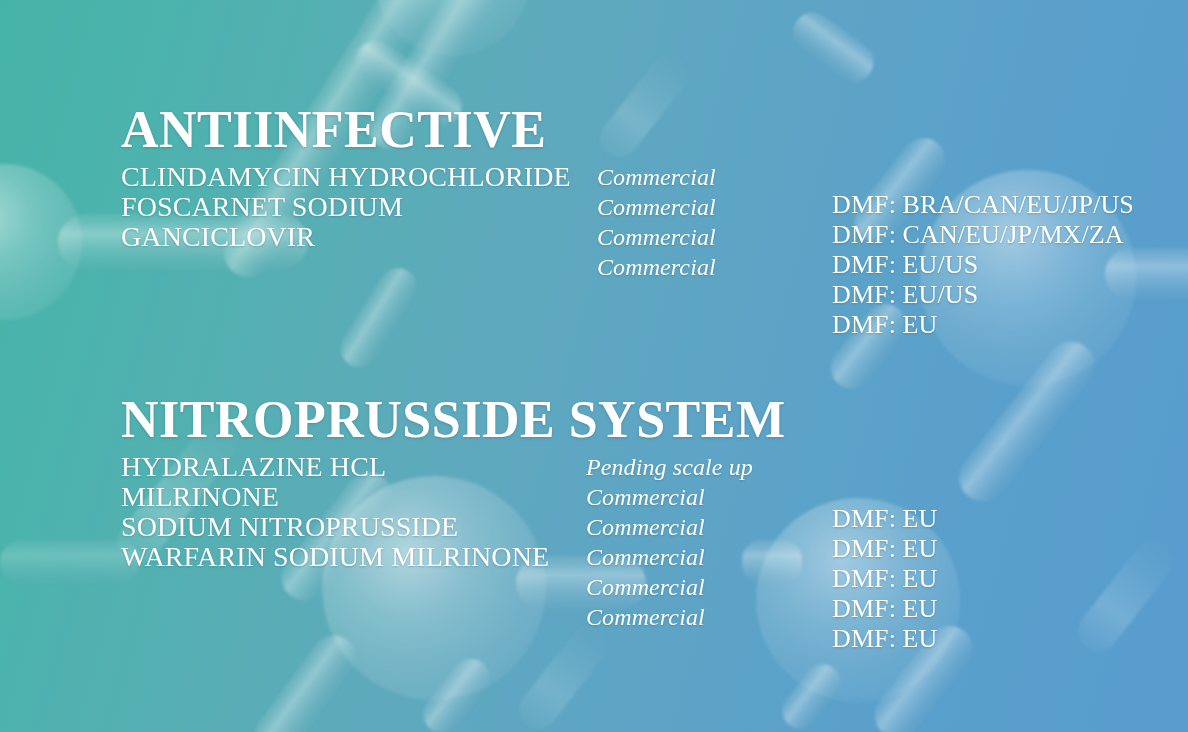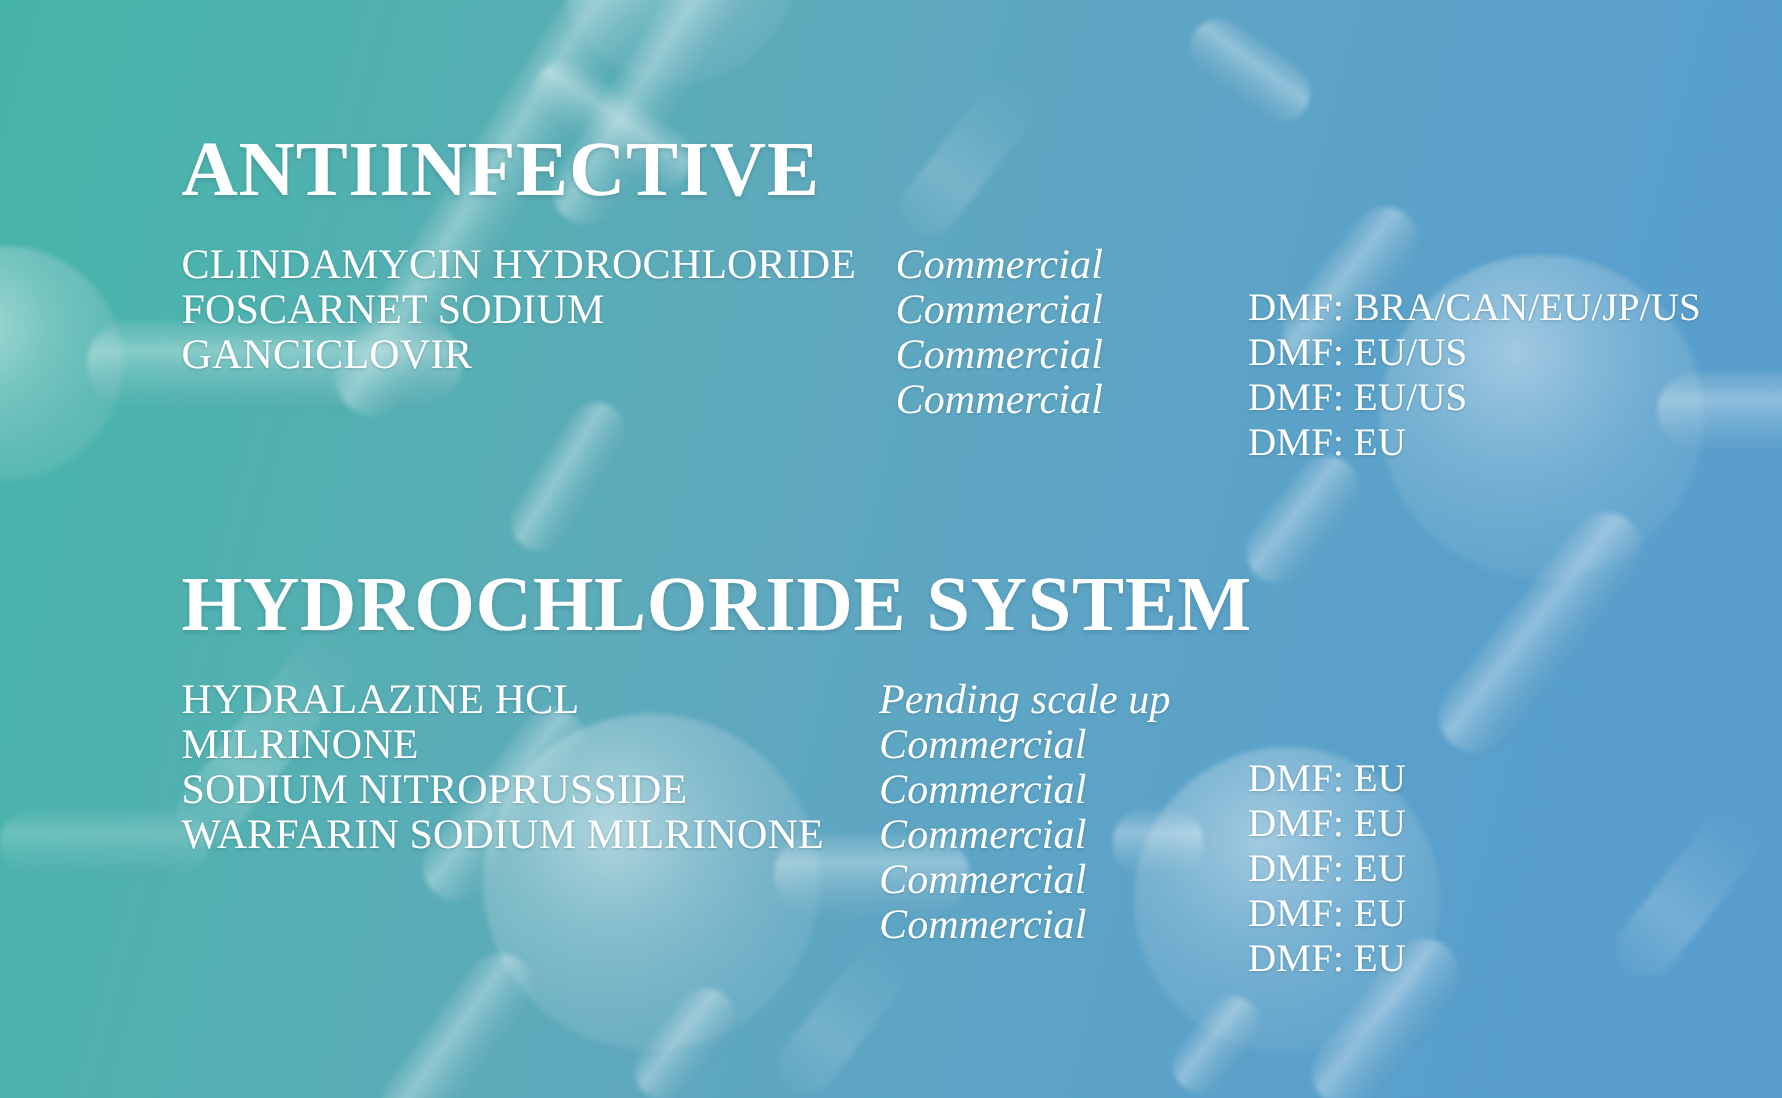--- a/index.html
+++ b/index.html
@@ -45,21 +45,21 @@
     left: 0;
     right: 0;
   }
 
   #section-antiinfective { top: 88px; }
   #section-cardiovascular { top: 378px; }
 
   .section-heading {
     position: absolute;
     left: 121px;
-    top: 0;
+    top: 16px;
     margin: 0;
     font-size: 52px;
     font-weight: bold;
     line-height: 1.0;
     letter-spacing: 0.5px;
     color: #ffffff;
     white-space: nowrap;
     text-shadow: 0 1px 3px rgba(40,80,100,0.28);
   }
 
@@ -79,21 +79,21 @@
 
   
   .col-name .row {
     font-size: 28px;
     line-height: 30px;
     letter-spacing: 0.1px;
   }
 
   
   .col-status .row {
-    font-size: 28px;
+    font-size: 24px;
     line-height: 30px;
     font-style: italic;
     letter-spacing: 0.1px;
   }
 
   
   .col-dmf .row {
     font-size: 26px;
     line-height: 30px;
     letter-spacing: 0.1px;
@@ -235,29 +235,30 @@
       <div class="col col-status" id="s1-status">
         <div class="row">Commercial</div>
         <div class="row">Commercial</div>
         <div class="row">Commercial</div>
         <div class="row">Commercial</div>
         <div class="row blank">&nbsp;</div>
       </div>
 
       <div class="col col-dmf" id="s1-dmf">
         <div class="row">DMF: BRA/CAN/EU/JP/US</div>
+        <div class="row">DMF: CAN/EU/JP/MX/ZA</div>
         <div class="row">DMF: EU/US</div>
         <div class="row">DMF: EU/US</div>
         <div class="row">DMF: EU</div>
       </div>
     </section>
 
     <section class="section" id="section-cardiovascular">
 
-      <h2 class="section-heading">HYDROCHLORIDE SYSTEM</h2>
+      <h2 class="section-heading">NITROPRUSSIDE SYSTEM</h2>
 
       <div class="col col-name" id="s2-names">
         <div class="row">HYDRALAZINE HCL</div>
         <div class="row">MILRINONE</div>
         <div class="row">SODIUM NITROPRUSSIDE</div>
         <div class="row">WARFARIN SODIUM MILRINONE</div>
       </div>
 
       <div class="col col-status" id="s2-status">
         <div class="row">Pending scale up</div>

